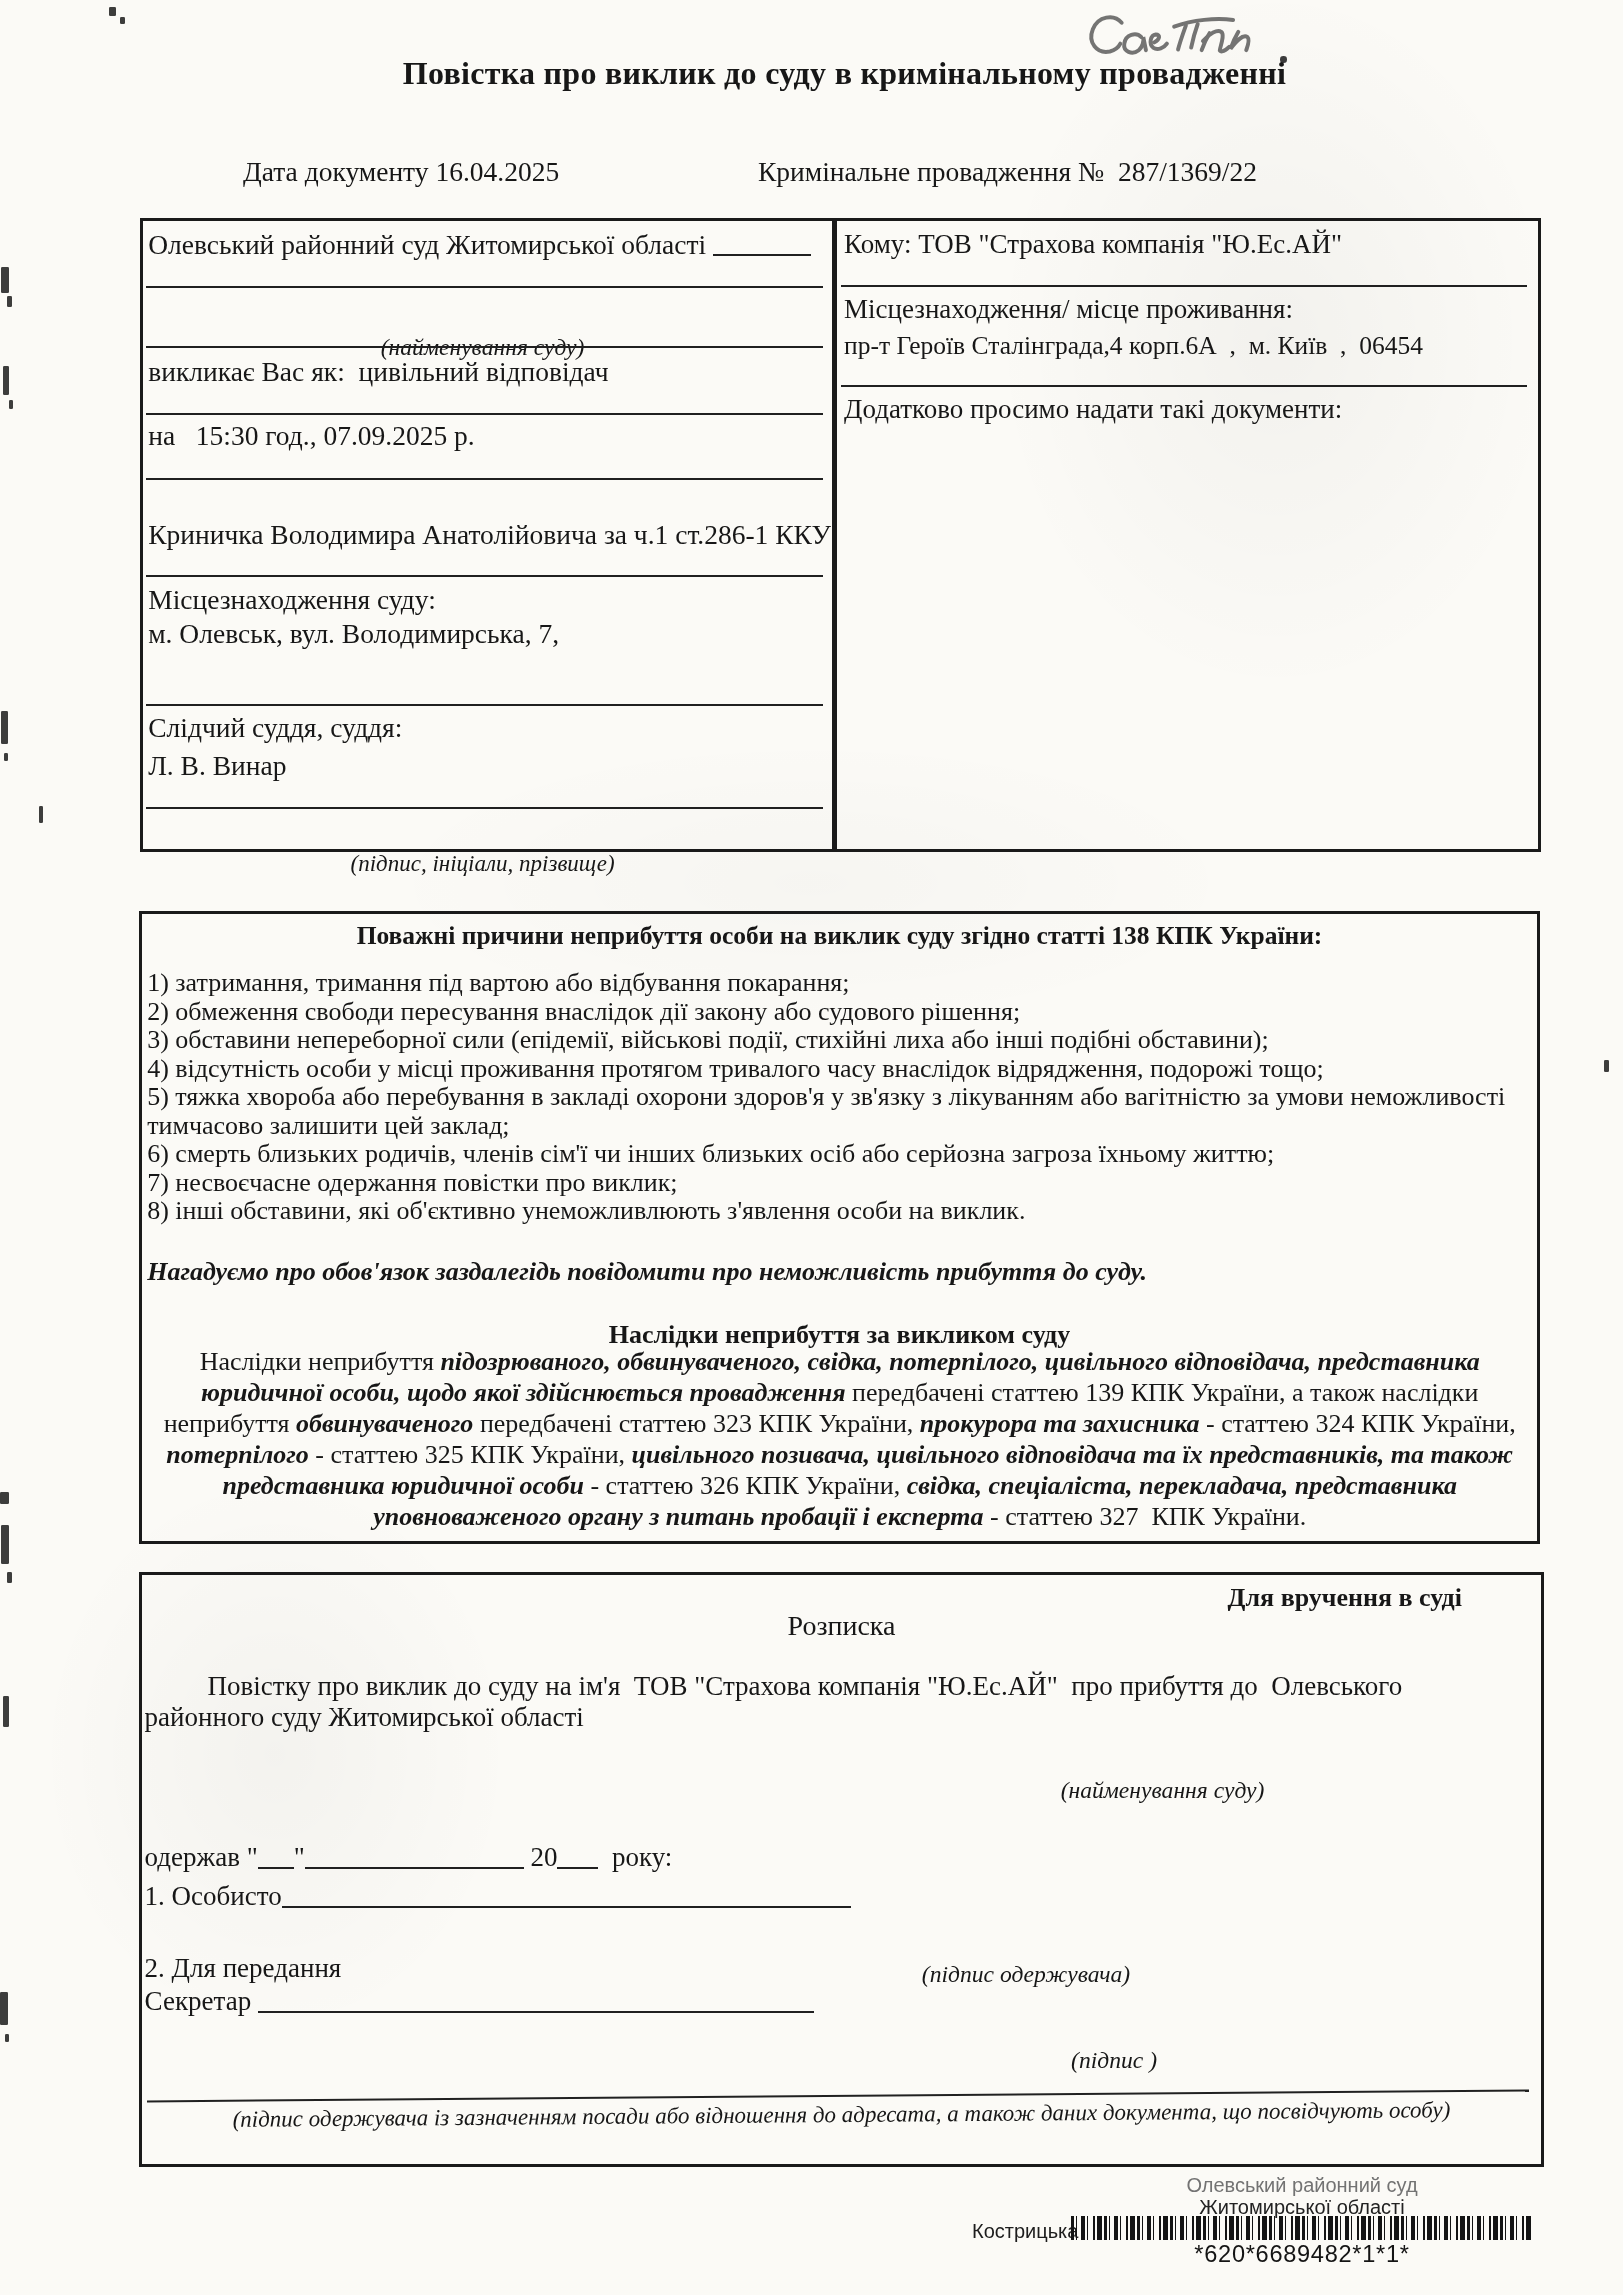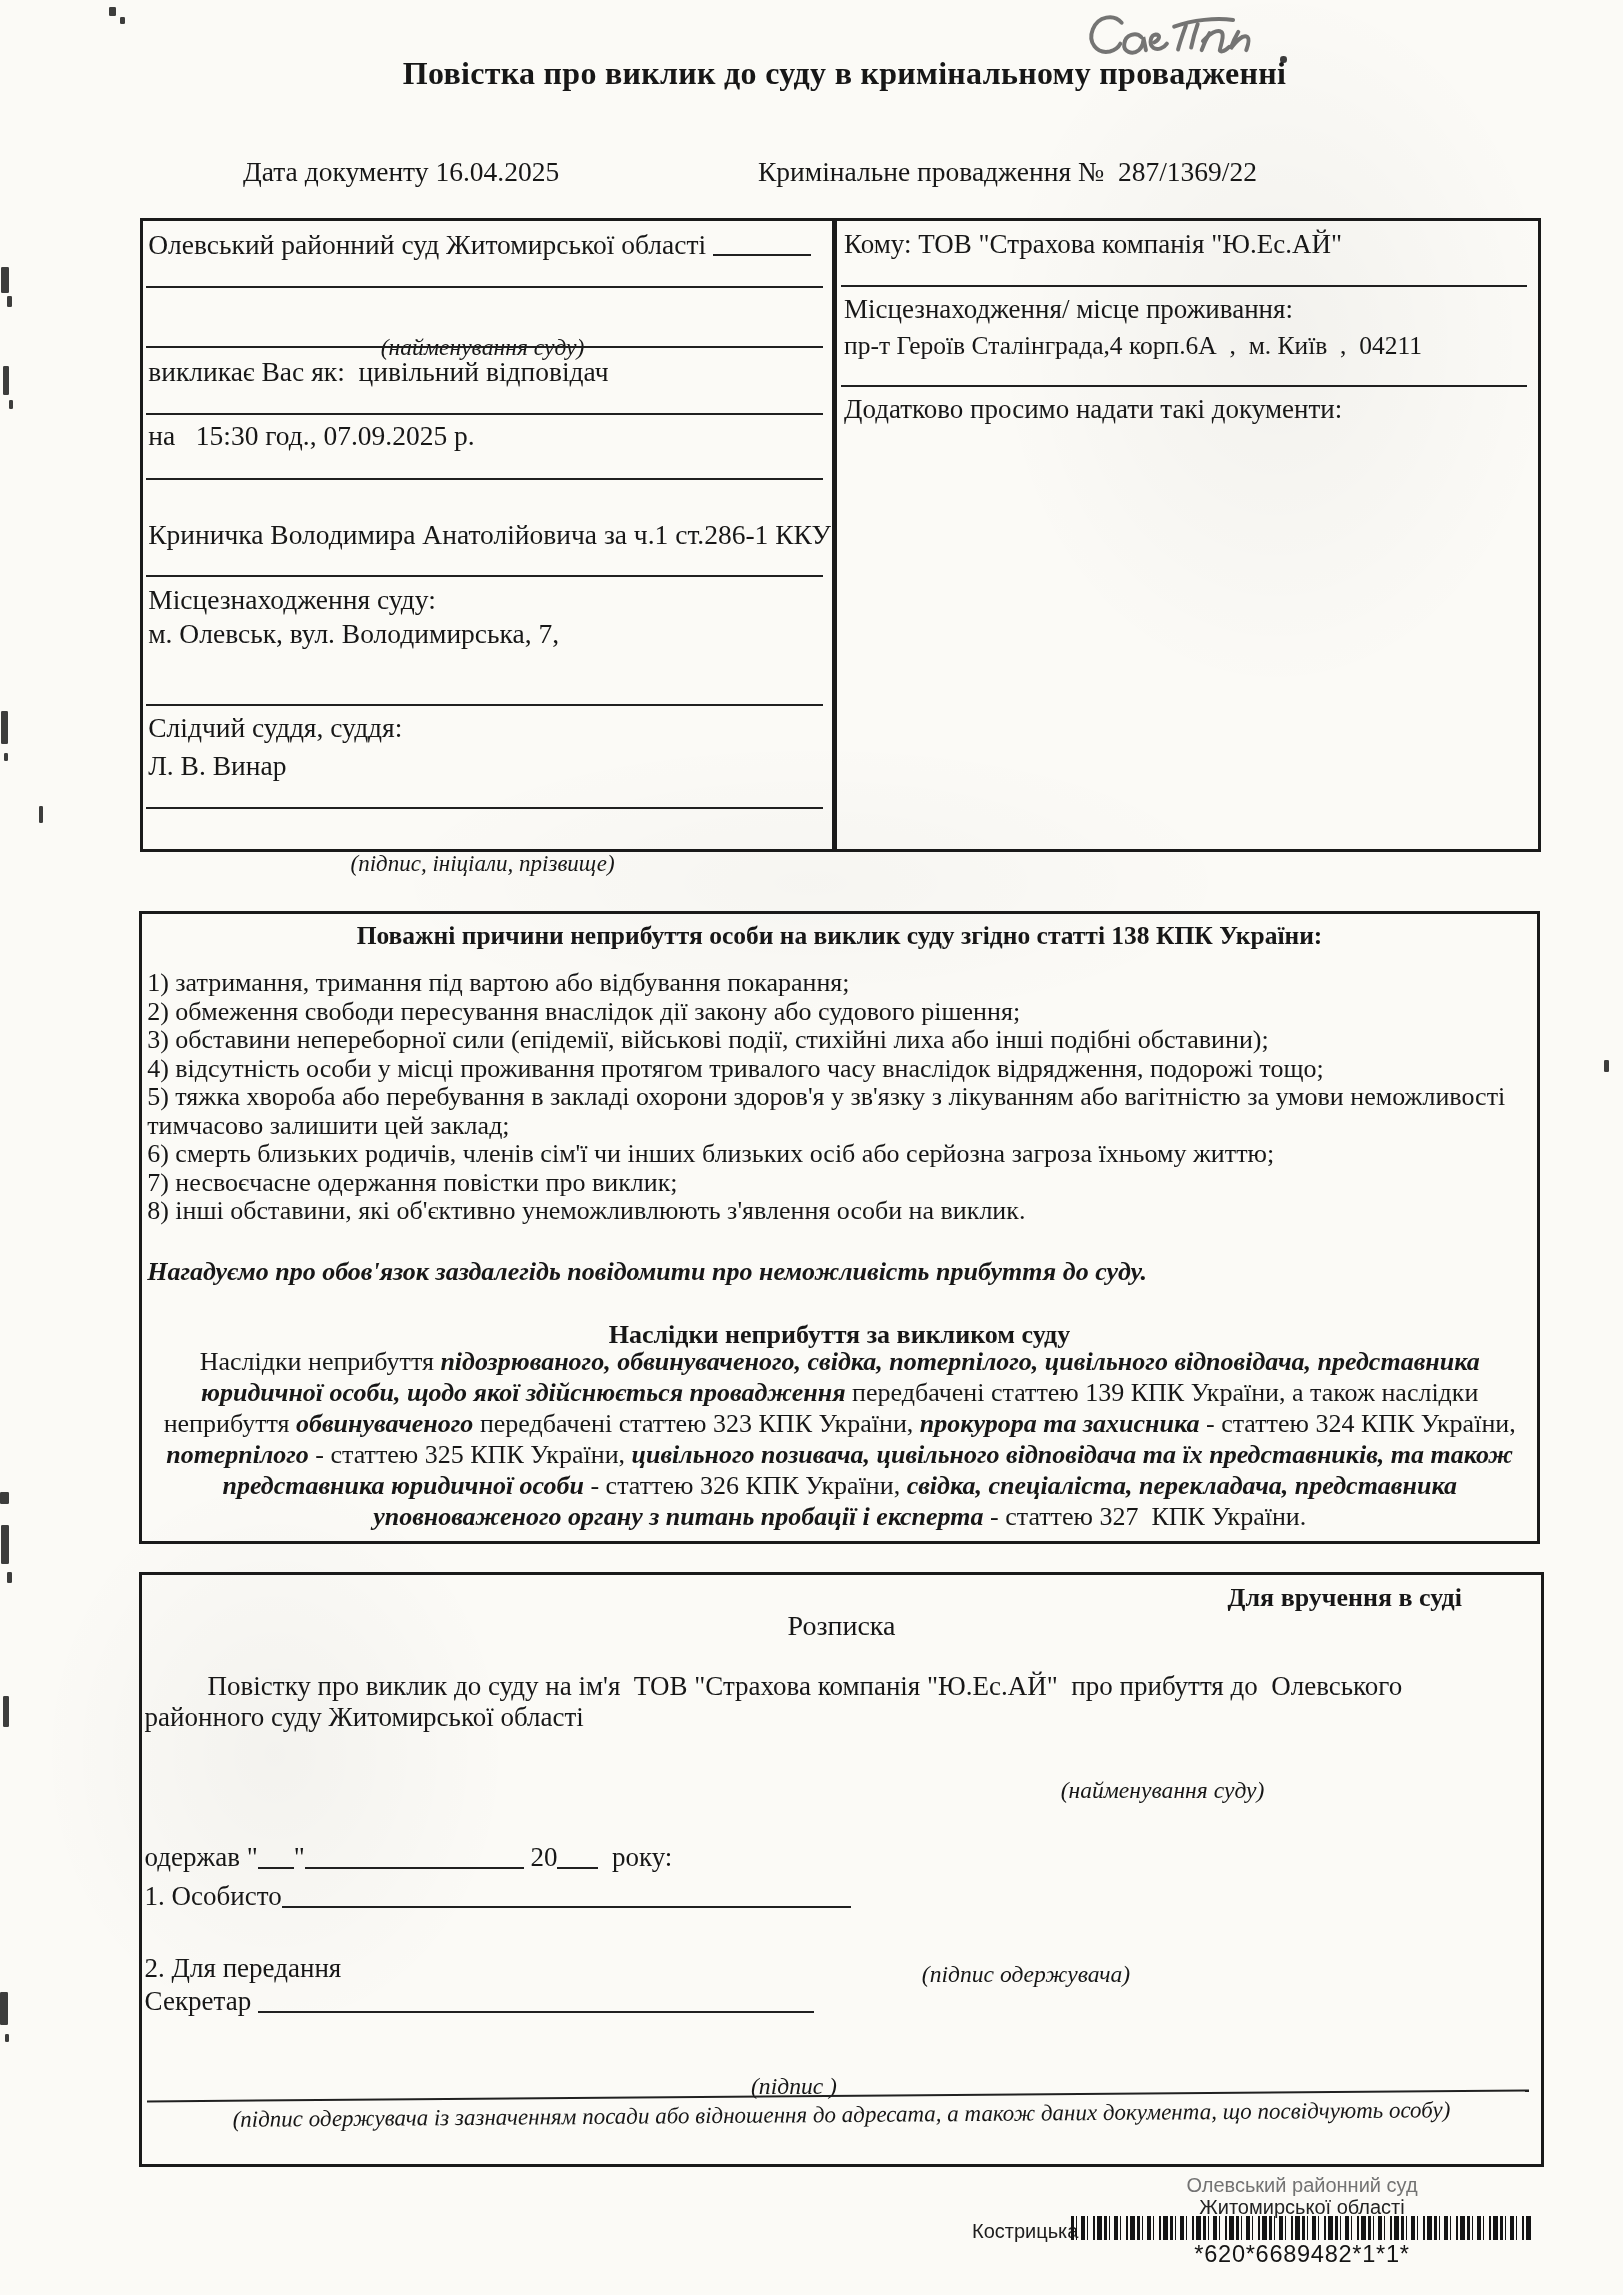--- a/index.html
+++ b/index.html
@@ -49,21 +49,21 @@
   .rc-corner{top:7.9px;right:79px;font-weight:bold;font-size:26px;}
   .rc-head{top:35px;left:0;width:100%;text-align:center;font-size:28px;}
   .rc-par{left:2.6px;top:96px;width:1341px;font-size:27px;line-height:31px;text-indent:63px;}
   .rc-courthint{top:162px;left:824px;width:393px;text-align:center;}
   .rc-dt{top:225px;left:2.6px;font-size:27px;}
   .rc-recv{top:267px;left:2.6px;font-size:27px;}
   .rc-pers{top:306px;left:2.6px;font-size:27px;}
   .rc-pershint{top:346px;left:681px;width:406px;text-align:center;}
   .rc-transfer{top:378px;left:2.6px;font-size:27px;}
   .rc-secr{top:411px;left:2.6px;font-size:27px;}
-  .rc-signhint{top:458px;left:609px;width:406px;text-align:left;}
+  .rc-signhint{top:432px;left:609px;width:406px;text-align:right;}
   .rc-botline{top:520px;left:5.2px;width:1382px;transform:rotate(-0.45deg);}
   .rc-bothint{top:527px;left:0;width:100%;text-align:center;font-size:23px;font-style:italic;transform:rotate(-0.45deg);}
 
   .sans{font-family:"Liberation Sans","DejaVu Sans",sans-serif;}
   .ft1{left:1145px;top:2174px;width:314px;text-align:center;font-size:20px;color:#737373;}
   .ft2{left:1145px;top:2196px;width:314px;text-align:center;font-size:20px;color:#222;}
   .ft-clerk{left:972px;top:2220px;font-size:20px;color:#1d1d1d;}
   .barcode{left:1071px;top:2216px;width:461px;height:23.6px;
     background:repeating-linear-gradient(90deg,
       #141414 0 2.6px, transparent 2.6px 4.6px,
@@ -118,21 +118,21 @@
     <div class="abs cellL" style="top:397px;" data-bind="court_table.left.location_value">м. Олевськ, вул. Володимирська, 7,</div>
     <div class="ln lnl" style="top:483px;"></div>
     <div class="abs cellL" style="top:491px;" data-bind="court_table.left.judge_label">Слідчий суддя, суддя:</div>
     <div class="abs cellL" style="top:529px;" data-bind="court_table.left.judge_name">Л. В. Винар</div>
     <div class="ln lnl" style="top:586px;"></div>
     <div class="abs hint" style="top:590px;left:2.6px;width:674px;text-align:center;font-size:23px;" data-bind="court_table.left.sign_hint">(підпис, ініціали, прізвище)</div>
 
     <div class="abs cellR" style="top:7.9px;width:681px;" data-bind="court_table.right.to">Кому: ТОВ "Страхова компанія "Ю.Ес.АЙ"</div>
     <div class="ln lnr" style="top:64px;"></div>
     <div class="abs cellR" style="top:73px;" data-bind="court_table.right.address_label">Місцезнаходження/ місце проживання:</div>
-    <div class="abs cellR" style="top:110px;width:683px;font-size:25.5px;" data-bind="court_table.right.address_value">пр-т Героїв Сталінграда,4 корп.6А  ,  м. Київ  ,  04211</div>
+    <div class="abs cellR" style="top:110px;width:683px;font-size:25.5px;" data-bind="court_table.right.address_value">пр-т Героїв Сталінграда,4 корп.6А  ,  м. Київ  ,  06454</div>
     <div class="ln lnr" style="top:164px;"></div>
     <div class="abs cellR" style="top:173px;" data-bind="court_table.right.extra_docs_label">Додатково просимо надати такі документи:</div>
   </div>
 
   <div class="box reasons">
     <div class="abs rsn-head" data-bind="reasons.heading">Поважні причини неприбуття особи на виклик суду згідно статті 138 КПК України:</div>
     <div class="abs rsn-list">
       <div data-bind="reasons.items.0">1) затримання, тримання під вартою або відбування покарання;</div>
       <div data-bind="reasons.items.1">2) обмеження свободи пересування внаслідок дії закону або судового рішення;</div>
       <div data-bind="reasons.items.2">3) обставини непереборної сили (епідемії, військові події, стихійні лиха або інші подібні обставини);</div>

